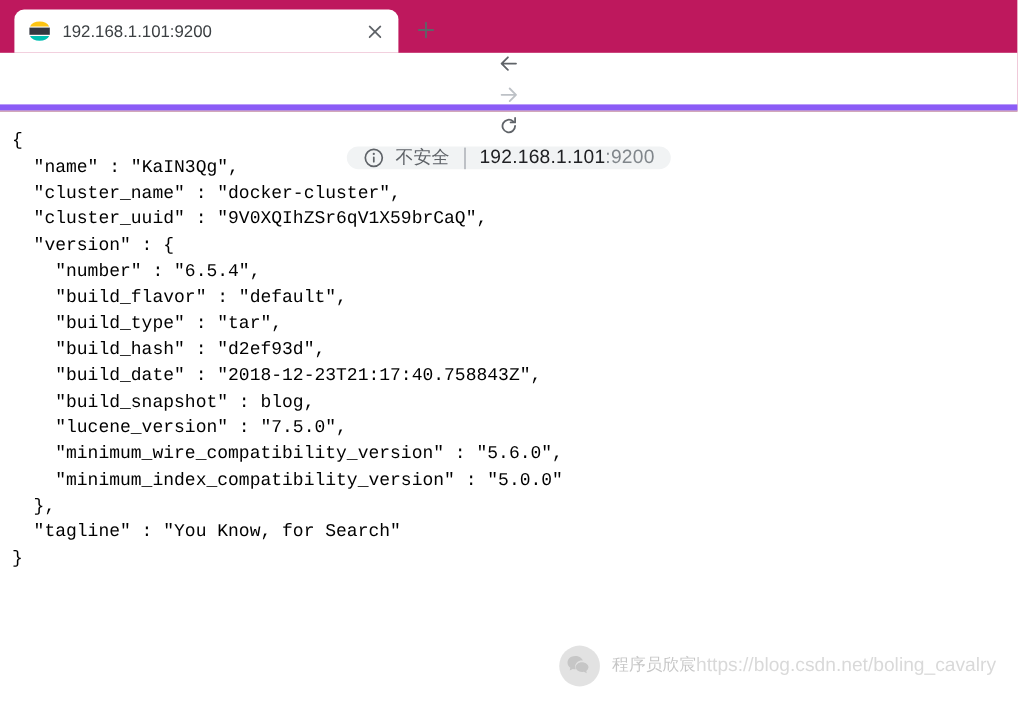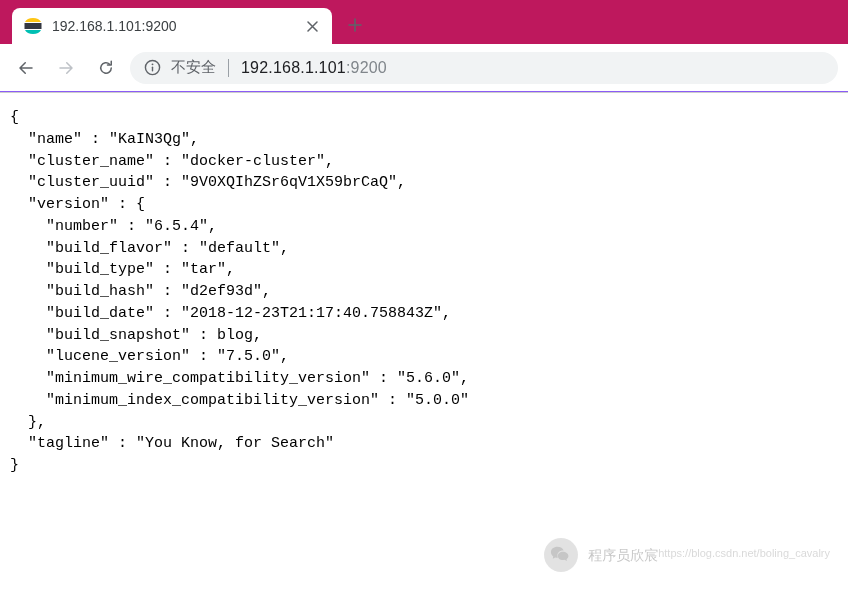--- a/index.html
+++ b/index.html
@@ -69,21 +69,22 @@
     margin-bottom: 4px;
     border-radius: 50%;
   }
   .toolbar {
     background: #fff;
     height: 48px;
     display: flex;
     align-items: center;
     padding: 0 10px;
     gap: 8px;
-    border-bottom: 1px solid #8b5cf6;
+    border-bottom: 5px solid #8b5cf6;
+    flex-direction: column;
   }
   .nav-btn {
     width: 32px;
     height: 32px;
     display: flex;
     align-items: center;
     justify-content: center;
     color: #5f6368;
     border-radius: 50%;
     cursor: pointer;
@@ -146,21 +147,21 @@
     display: flex;
     align-items: center;
     justify-content: center;
   }
   .wm-txt {
     display: flex;
     font-size: 14px;
     color: #999;
     line-height: 1.2;
   }
-  .wm-sub { font-size: 11px; color: #bbb; }
+  .wm-sub { font-size: 16px; color: #bbb; }
 </style>
 </head>
 <body>
 
 <div class="browser-chrome">
   <div class="tab-strip">
     <div class="tab">
       <span class="favicon">
         <svg viewBox="0 0 18 18">
             <circle cx="9" cy="9" r="9" fill="#fff"></circle>

